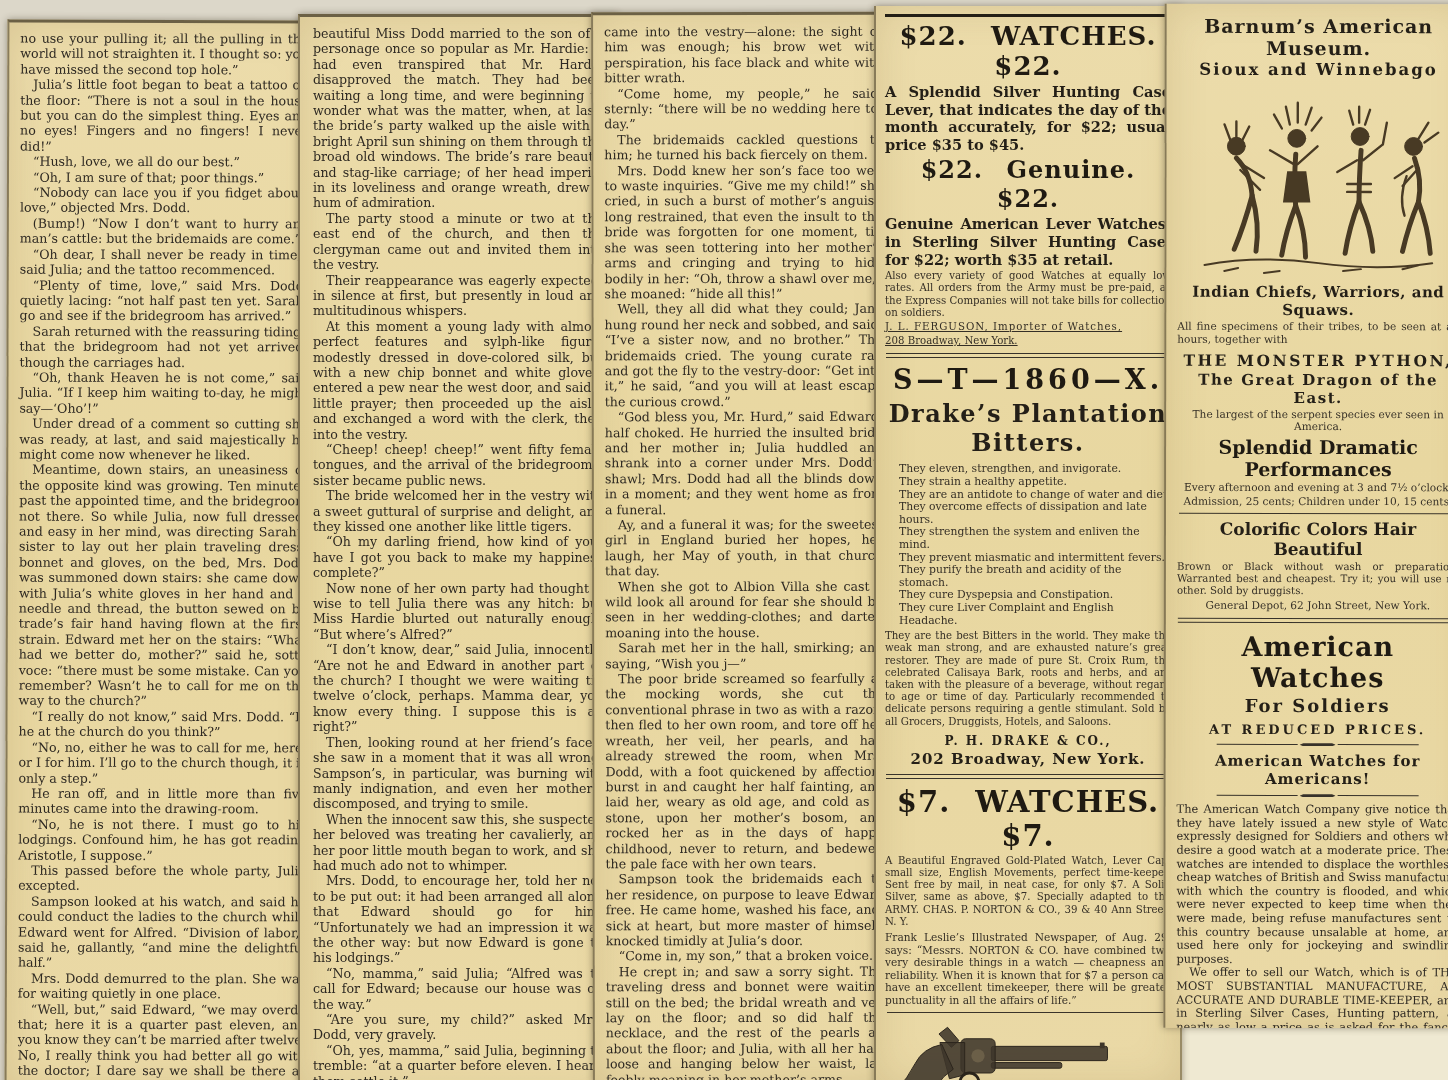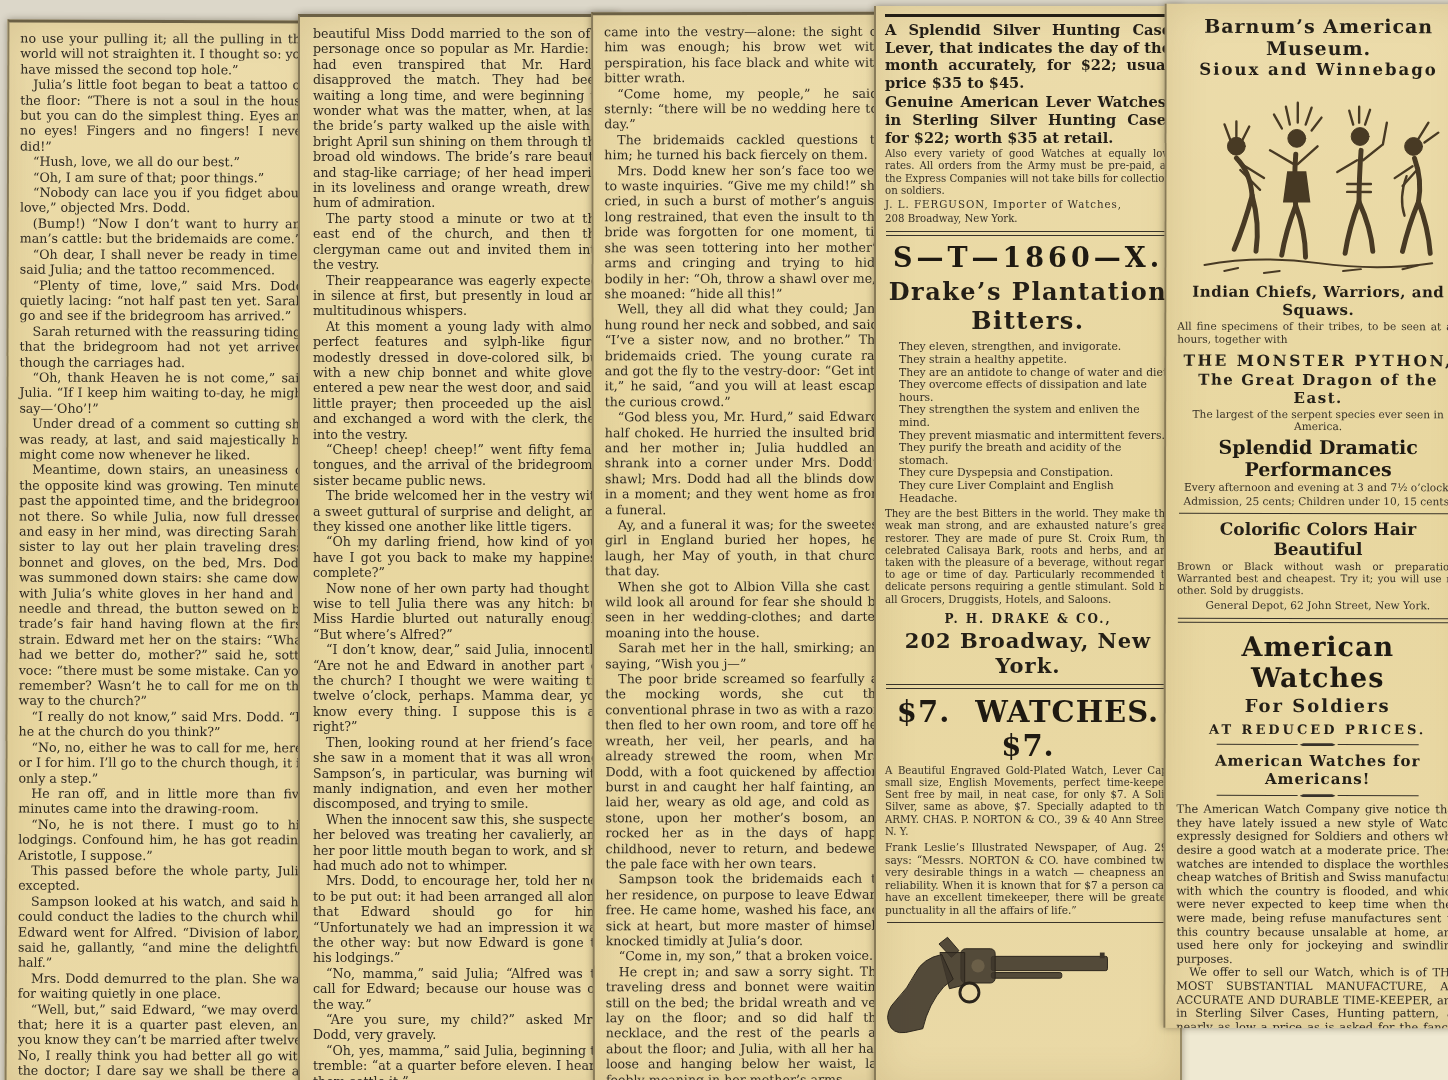--- a/index.html
+++ b/index.html
@@ -13,34 +13,34 @@
   .paper{
     position:absolute;overflow:hidden;
     background:linear-gradient(178deg,#ecdcab 0%,#e8d7a0 45%,#ead9a6 100%);
     box-shadow:0 0 7px rgba(60,50,30,.45), inset 0 0 40px rgba(120,95,40,.18);
   }
   .edge-l{border-left:2px solid rgba(55,45,25,.55);}
   .edge-r{border-right:2px solid rgba(55,45,25,.45);}
   .edge-t{border-top:3px solid rgba(40,32,18,.65);}
   .para{margin:0;text-indent:13px;text-align:justify;font-size:12.6px;line-height:15.4px;color:#2e2922;}
   .para:first-child{text-indent:0;}
-  .center{text-align:center;}
+  .center{text-align:center;text-decoration:underline;}
   .fineprint{font-size:10.2px;line-height:12.2px;text-align:justify;color:#352f26;margin:2px 0;}
   .smallcaps{letter-spacing:1px;}
   .rule{border-top:1px solid #3a342a;margin:5px 2px;}
   .rule-heavy{border-top:3px solid #241f16;margin:2px 0 4px;}
   .rule-double{border-top:1px solid #37322a;border-bottom:1px solid #37322a;height:3px;margin:6px 1px;}
   .h-price{font-size:26px;font-weight:bold;text-align:center;letter-spacing:1px;word-spacing:14px;color:#1f1a12;margin:2px 0;}
   .h-price-xl{font-size:29px;}
   .lead-bold{font-size:14.6px;line-height:17.6px;font-weight:bold;text-align:justify;margin:2px 0;color:#241f17;}
   .h-st{font-size:27px;font-weight:bold;text-align:center;letter-spacing:4px;color:#1f1a12;margin:6px 0 2px;}
   .h-drake{font-size:24px;font-weight:bold;text-align:center;letter-spacing:1.5px;color:#241f17;margin:4px 0 6px;}
   .bitterline{margin:0 0 0 14px;font-size:10.8px;line-height:12.6px;text-indent:0;text-align:left;color:#352f26;}
   .addr-lg{font-size:12px;font-weight:bold;text-align:center;letter-spacing:2px;margin:6px 0 0;color:#241f17;}
-  .addr-md{font-size:21px;font-weight:bold;text-align:center;letter-spacing:1px;margin:2px 0 4px;color:#241f17;}
+  .addr-md{font-size:15px;font-weight:bold;text-align:center;letter-spacing:1px;margin:2px 0 4px;color:#241f17;}
   .quoteprint{font-size:10.6px;line-height:12.6px;text-align:justify;color:#352f26;margin:3px 0;}
   .gun-wrap{position:relative;height:168px;margin-top:4px;}
   .gun-wrap svg{position:absolute;left:-6px;top:0;}
   .c5-title{font-size:19px;font-weight:bold;text-align:center;letter-spacing:1px;color:#241f17;margin:4px 0 0;}
   .c5-sub{font-size:16.5px;font-weight:bold;text-align:center;letter-spacing:2px;color:#241f17;margin:1px 0 2px;}
   .h-chiefs{font-size:15px;font-weight:bold;text-align:center;letter-spacing:.5px;margin:2px 0 1px;color:#241f17;}
   .h-python{font-size:15.5px;font-weight:bold;text-align:center;letter-spacing:2.5px;margin:5px 0 0;color:#241f17;}
   .h-dragon{font-size:15px;font-weight:bold;text-align:center;letter-spacing:1.5px;margin:1px 0;color:#241f17;}
   .h-splendid{font-size:19px;font-weight:bold;text-align:center;margin:3px 0 1px;color:#1f1a12;}
   .h-colorific{font-size:17px;font-weight:bold;text-align:center;margin:4px 0 2px;color:#241f17;}
@@ -123,21 +123,23 @@
       <p class="para">“Come in, my son,” that a broken voice.</p>
       <p class="para">He crept in; and saw a sorry sight.  The traveling dress and bonnet were waiting still on the bed; the bridal wreath and veil lay on the floor; and so did half the necklace, and the rest of the pearls all about the floor; and Julia, with all her hair loose and hanging below her waist, lay feebly moaning in her mother’s arms.</p>
     </div>
 
 </div>
 
 <div class="paper edge-l edge-r" style="left:874px;top:6px;width:286px;height:1068px;padding:6px 9px;">
   <div class="rule-heavy"></div>
 
   <div>
+    <div class="h-price">$22. WATCHES. $22.</div>
     <p class="lead-bold">A Splendid Silver Hunting Case Lever, that indicates the day of the month accurately, for $22; usual price $35 to $45.</p>
+    <div class="h-price" style="font-size:24px;">$22.  Genuine.  $22.</div>
     <p class="lead-bold">Genuine American Lever Watches, in Sterling Silver Hunting Case, for $22; worth $35 at retail.</p>
     <p class="fineprint">Also every variety of good Watches at equally low rates.  All orders from the Army must be pre-paid, as the Express Companies will not take bills for collection on soldiers.</p>
     <p class="fineprint center smallcaps">J. L. FERGUSON, Importer of Watches,</p>
     <p class="fineprint center">208 Broadway, New York.</p>
   </div>
 
   <div class="rule-double"></div>
 
   <div>
     <div class="h-st">S—T—1860—X.</div>

